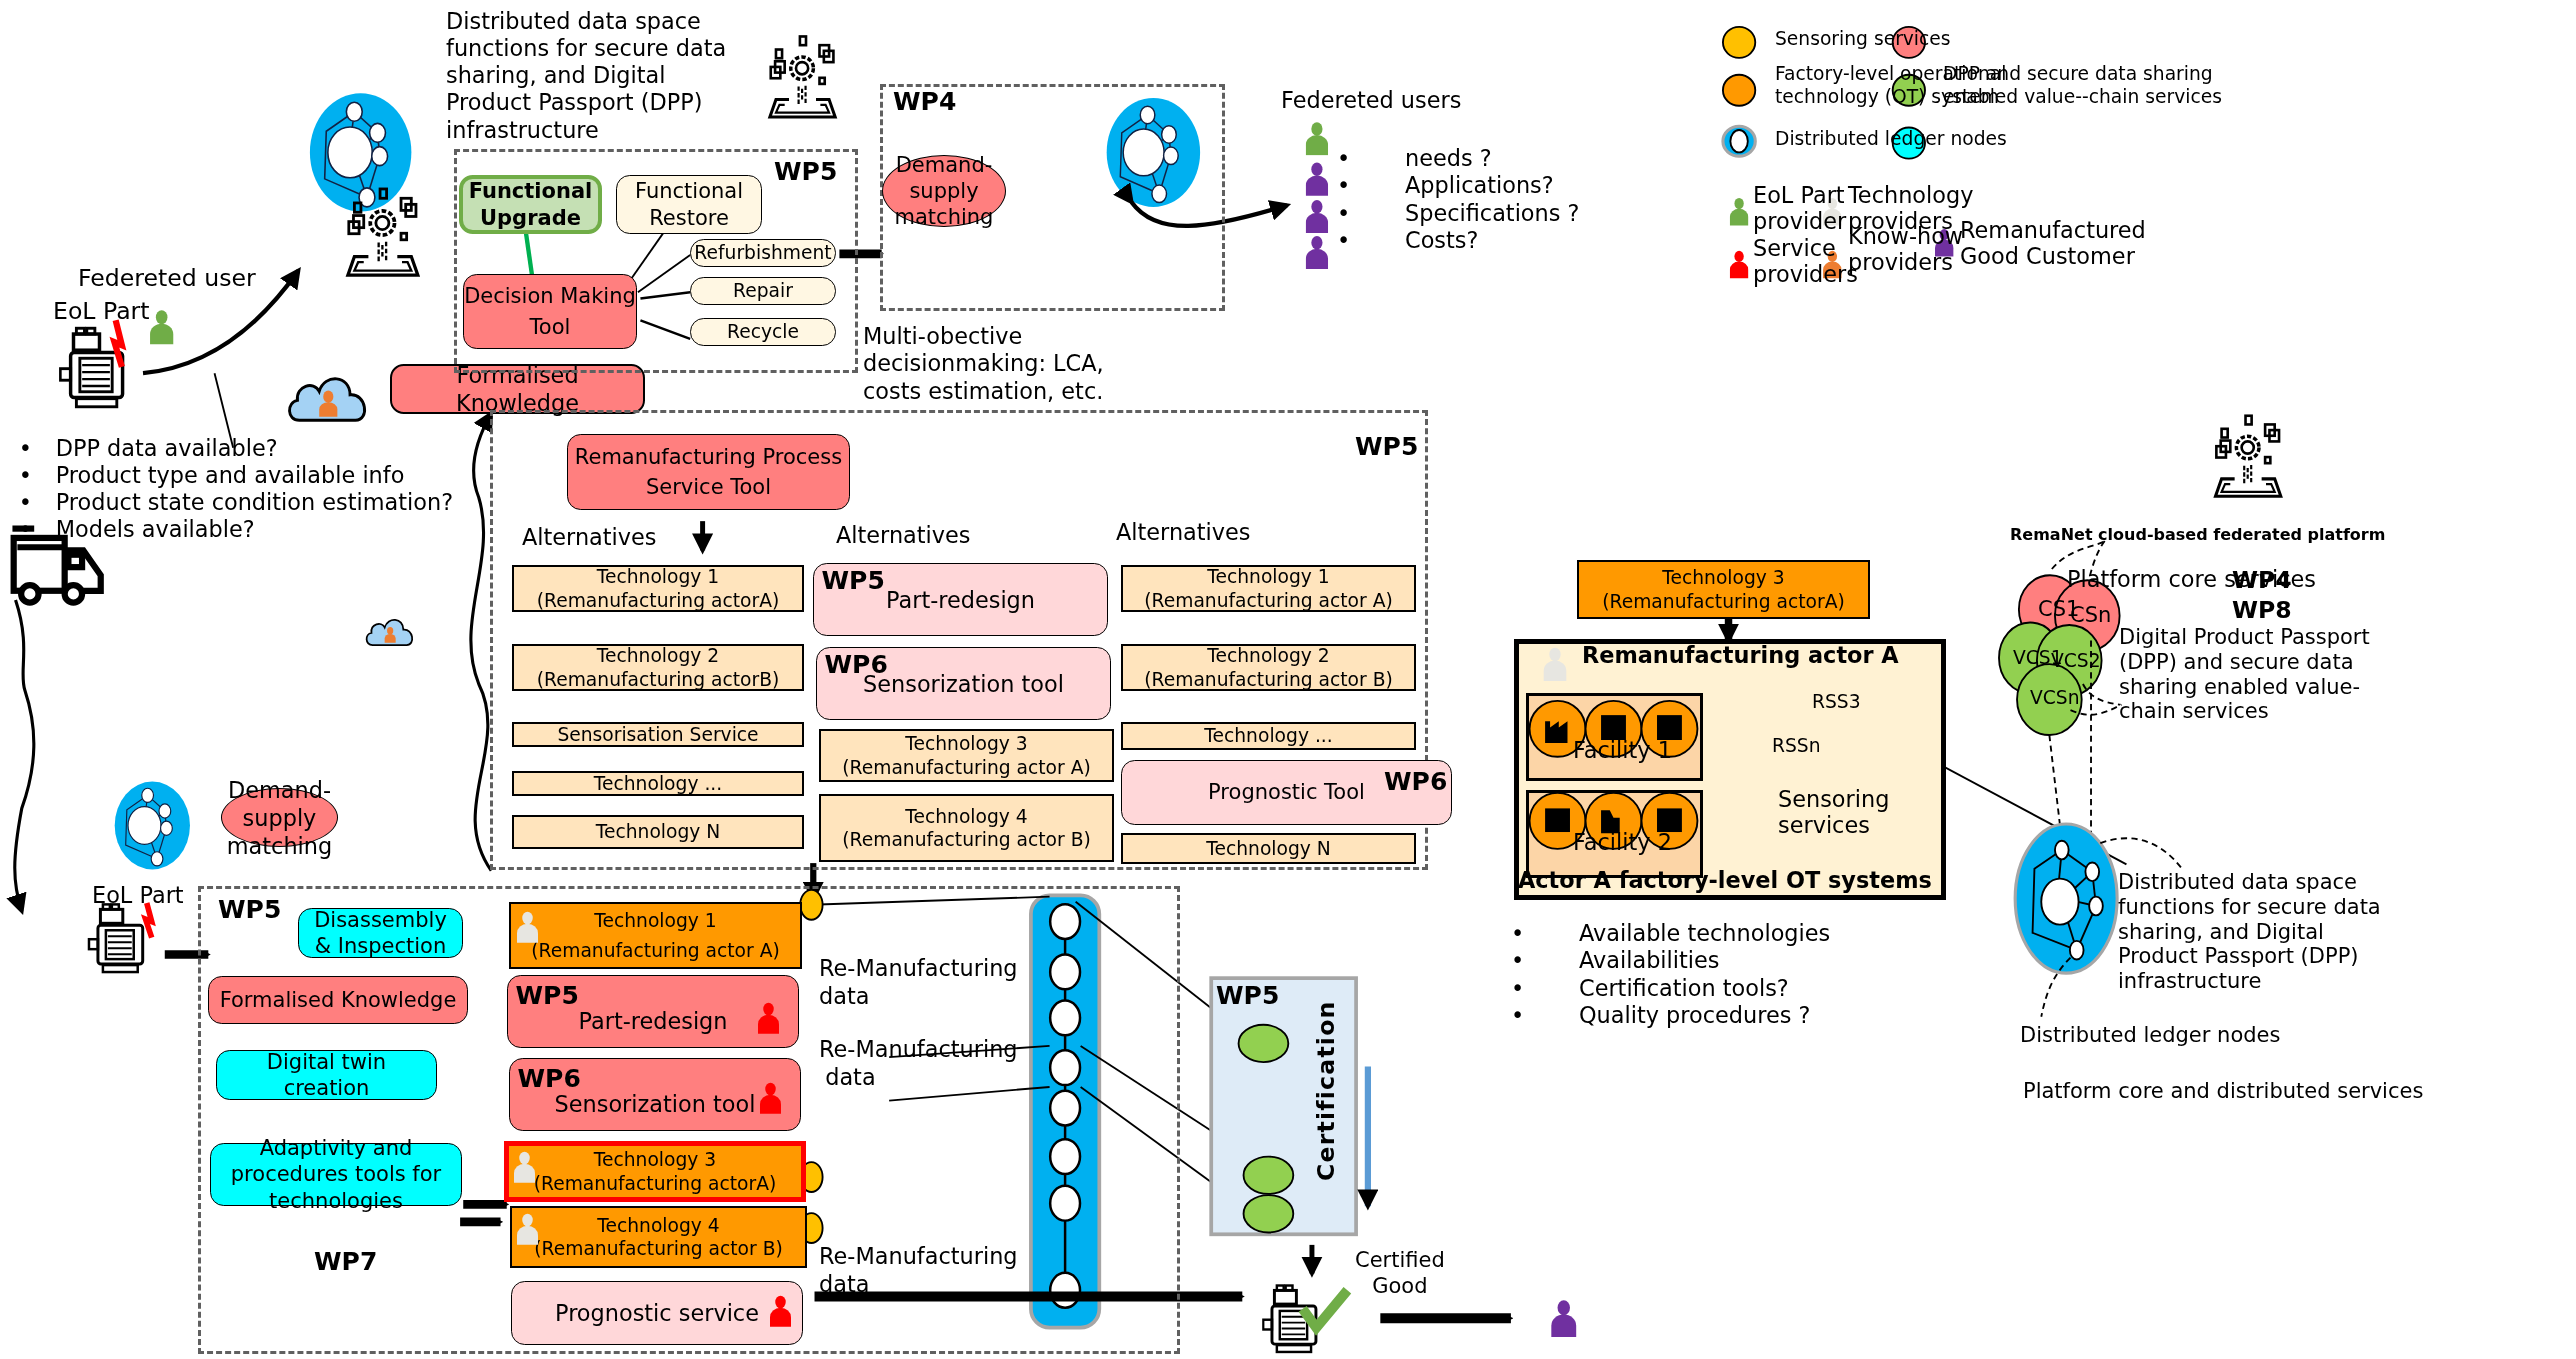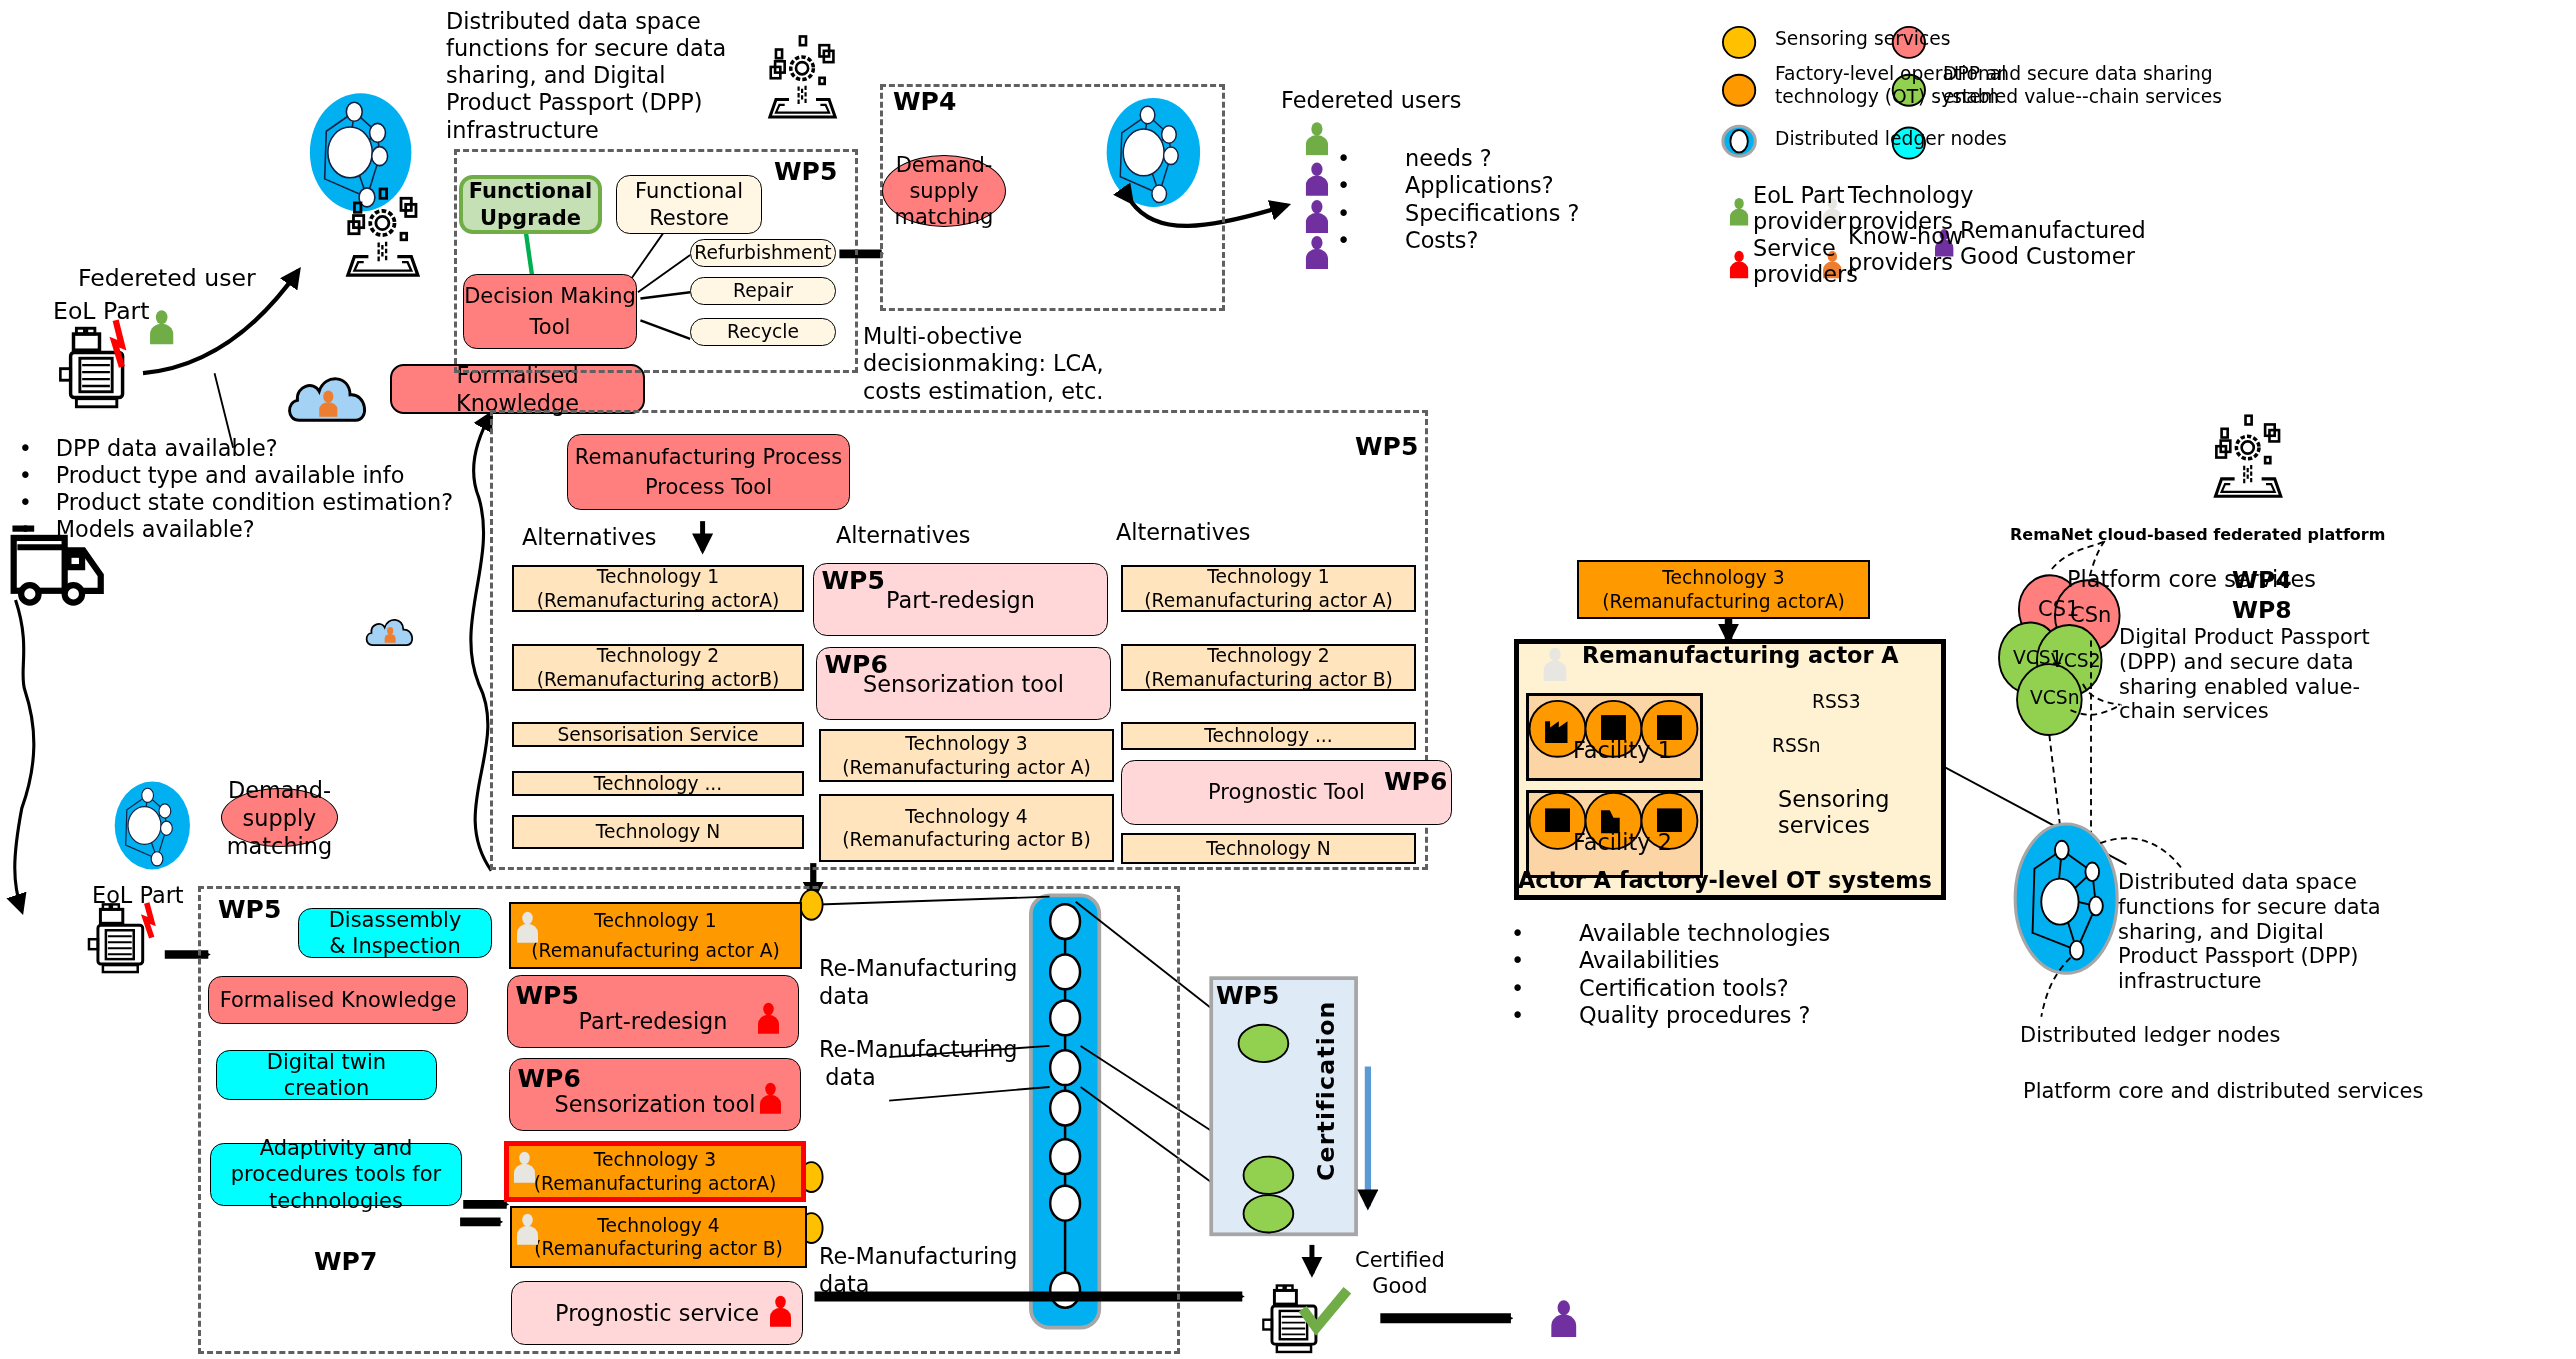--- a/index.html
+++ b/index.html
@@ -326,21 +326,21 @@
 </div>
 <div class="t f36" style="left:1960px;top:218px;line-height:1.15;">
   <div>Remanufactured</div>
     <div>Good Customer</div>
 </div>
 
 <div class="dash" style="left:490px;top:410px;width:938px;height:460px;"></div>
 <div class="wp" style="left:1355px;top:432px;">WP5</div>
 <div class="box pink rnd f34" style="left:567px;top:434px;width:283px;height:76px;border-width:1.9px;">
   <div>Remanufacturing Process</div>
-    <div style="margin-top:3.7px">Process Tool</div>
+    <div style="margin-top:3.7px">Service Tool</div>
 </div>
 <div class="t f36" style="left:522px;top:524px;">Alternatives</div>
 <div class="t f36" style="left:836px;top:522px;">Alternatives</div>
 <div class="t f36" style="left:1116px;top:519px;">Alternatives</div>
 
 <div class="box peach f30" style="left:512px;top:565px;width:292px;height:47px;">
   <div>Technology 1</div>
     <div>(Remanufacturing actorA)</div>
   </div>
 <div class="box peach f30" style="left:512px;top:644px;width:292px;height:47px;">
@@ -384,21 +384,21 @@
 <div class="box peach f30" style="left:1121px;top:833px;width:295px;height:31px;">Technology N</div>
 
 <div class="box pink f36" style="left:221px;top:788px;width:117px;height:59px;border-radius:50%;border-width:1.9px;">
   <div>Demand-supply</div>
     <div>matching</div>
   </div>
 <div class="t f36" style="left:92px;top:882px;">EoL Part</div>
 
 <div class="dash" style="left:198px;top:886px;width:982px;height:468px;"></div>
 <div class="wp" style="left:218px;top:895px;">WP5</div>
-<div class="box cyan rnd f34" style="left:298px;top:908px;width:194px;height:50px;border-width:1.9px;">
+<div class="box cyan rnd f34" style="left:298px;top:908px;width:165px;height:50px;border-width:1.9px;">
   <div>Disassembly</div>
     <div>&amp; Inspection</div>
   </div>
 <div class="box pink rnd f34" style="left:208px;top:976px;width:260px;height:48px;border-width:1.9px;">Formalised Knowledge</div>
 <div class="box cyan rnd f34" style="left:216px;top:1050px;width:221px;height:50px;border-width:1.9px;text-align:center;">
   <div>Digital twin</div>
     <div>creation</div>
   </div>
 <div class="box cyan rnd f34" style="left:210px;top:1143px;width:252px;height:63px;border-width:1.9px;">
   <div>Adaptivity and</div>

